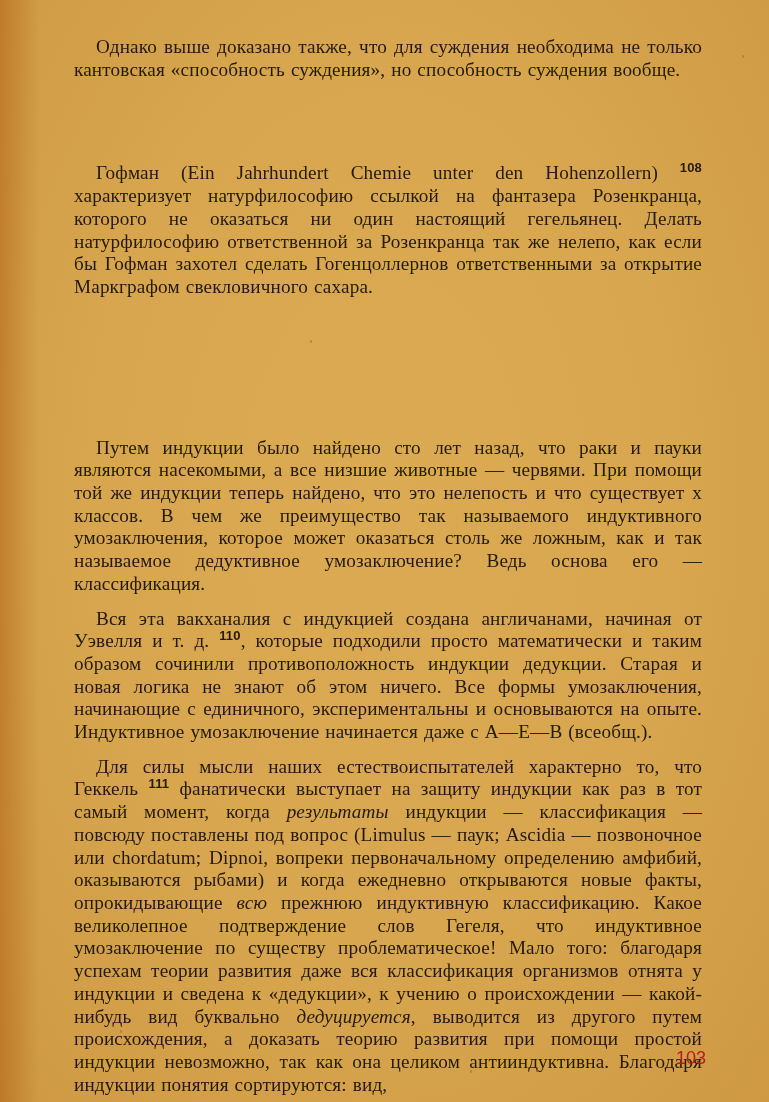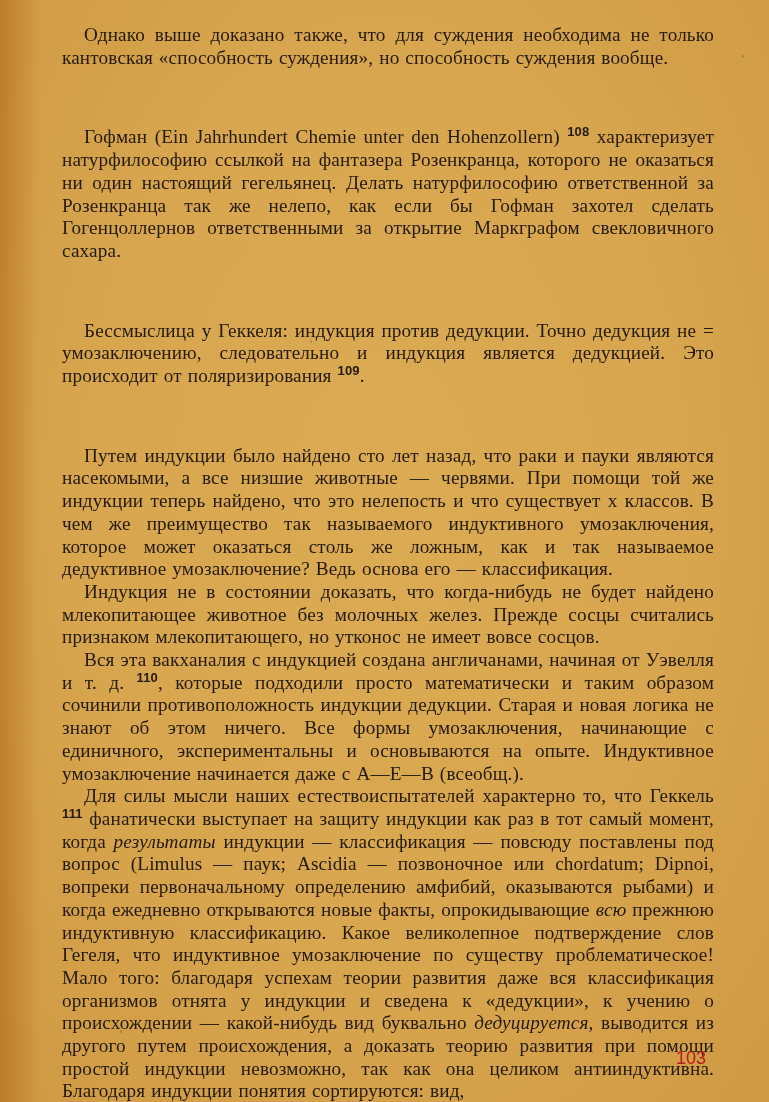--- a/index.html
+++ b/index.html
@@ -23,21 +23,21 @@
     position: absolute;
     left: 62px;
     top: 24px;
     width: 652px;
   }
   .para {
     font-size: 19.2px;
     line-height: 22.7px;
     text-align: justify;
     text-indent: 22px;
-    margin: 0;
+    margin: 12px;
     letter-spacing: 0.15px;
     word-spacing: 1px;
   }
   .gap-xl { height: 57px; }
   sup {
     font-size: 13px;
     line-height: 0;
     vertical-align: 7px;
     font-family: "Liberation Sans", "DejaVu Sans", sans-serif;
     font-weight: bold;
@@ -68,33 +68,27 @@
   </p>
 
   <div class="gap-xl"></div>
 
   <p class="para">
     <span>Гофман (Ein Jahrhundert Chemie unter den Hohenzollern) </span><sup>108</sup><span> характеризует натурфилософию ссылкой на фантазера Розенкранца, которого не оказаться ни один настоящий гегельянец. Делать натурфилософию ответственной за Розенкранца так же нелепо, как если бы Гофман захотел сделать Гогенцоллернов ответственными за открытие Маркграфом свекловичного сахара.</span>
   </p>
 
   <div class="gap-xl"></div>
 
-  <p class="para">
-    <span>Бессмыслица у Геккеля: индукция против дедукции. Точно дедукция не = умозаключению, следовательно и индукция является дедукцией. Это происходит от поляризирования </span><sup>109</sup><span>.</span>
-  </p>
 
   <div class="gap-xl"></div>
 
   <p class="para">
     <span>Путем индукции было найдено сто лет назад, что раки и пауки являются насекомыми, а все низшие животные — червями. При помощи той же индукции теперь найдено, что это нелепость и что существует x классов. В чем же преимущество так называемого индуктивного умозаключения, которое может оказаться столь же ложным, как и так называемое дедуктивное умозаключение? Ведь основа его — классификация.</span>
   </p>
 
-  <p class="para">
-    <span>Индукция не в состоянии доказать, что когда-нибудь не будет найдено млекопитающее животное без молочных желез. Прежде сосцы считались признаком млекопитающего, но утконос не имеет вовсе сосцов.</span>
-  </p>
 
   <p class="para">
     <span>Вся эта вакханалия с индукцией создана англичанами, начиная от Уэвелля и т. д. </span><sup>110</sup><span>, которые подходили просто математически и таким образом сочинили противоположность индукции дедукции. Старая и новая логика не знают об этом ничего. Все формы умозаключения, начинающие с единичного, экспериментальны и основываются на опыте. Индуктивное умозаключение начинается даже с A—E—B (всеобщ.).</span>
   </p>
 
   <p class="para">
     <span>Для силы мысли наших естествоиспытателей характерно то, что Геккель </span><sup>111</sup><span> фанатически выступает на защиту индукции как раз в тот самый момент, когда </span><em>результаты</em><span> индукции — классификация — повсюду поставлены под вопрос (Limulus — паук; Ascidia — позвоночное или chordatum; Dipnoi, вопреки первоначальному определению амфибий, оказываются рыбами) и когда ежедневно открываются новые факты, опрокидывающие </span><em>всю</em><span> прежнюю индуктивную классификацию. Какое великолепное подтверждение слов Гегеля, что индуктивное умозаключение по существу проблематическое! Мало того: благодаря успехам теории развития даже вся классификация организмов отнята у индукции и сведена к «дедукции», к учению о происхождении — какой-нибудь вид буквально </span><em>дедуцируется</em><span>, выводится из другого путем происхождения, а доказать теорию развития при помощи простой индукции невозможно, так как она целиком антииндуктивна. Благодаря индукции понятия сортируются: вид,</span>
   </p>
 
 </div>

